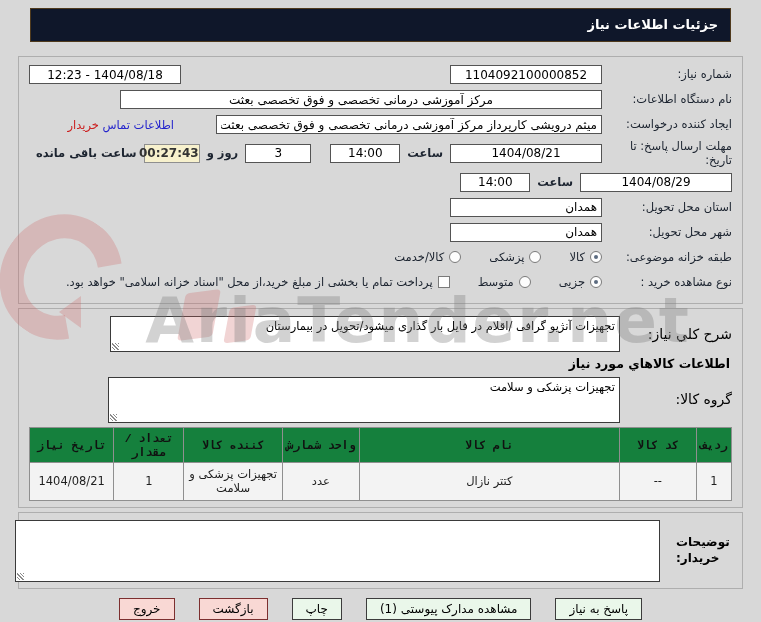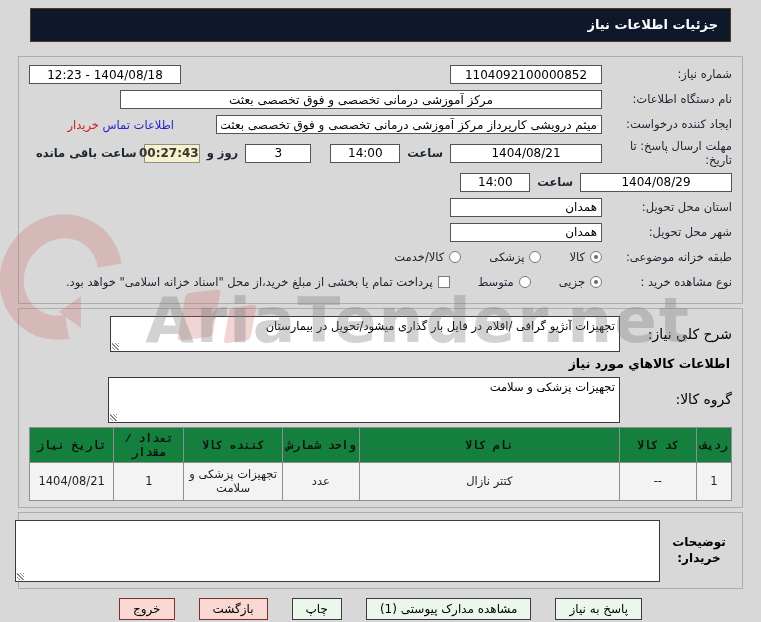--- a/index.html
+++ b/index.html
@@ -137,21 +137,21 @@
     padding: 3px 2px;
   }
   table.products th { background: #15803d; font-weight: bold; height: 26px; color: #111; font-family: Liberation Mono, monospace; }
   table.products td { height: 38px; background: #f3f3f3; }
 
   
   .notes-row { display: flex; align-items: center; }
   .notes-label {
     width: 72px; flex: 0 0 72px;
     font-weight: bold; font-size: 12px; color: #000;
-    text-align: center; line-height: 1.3; padding-left: 6px;
+    text-align: left; line-height: 1.3; padding-left: 16px;
   }
 
   
   .btn-row { display: flex; justify-content: center; align-items: center; gap: 24px; margin-top: 9px; }
   .btn {
     height: 22px; padding: 2px 13px;
     font-family: "DejaVu Sans", sans-serif;
     font-size: 12px; color: #000;
     cursor: pointer; white-space: nowrap;
   }

